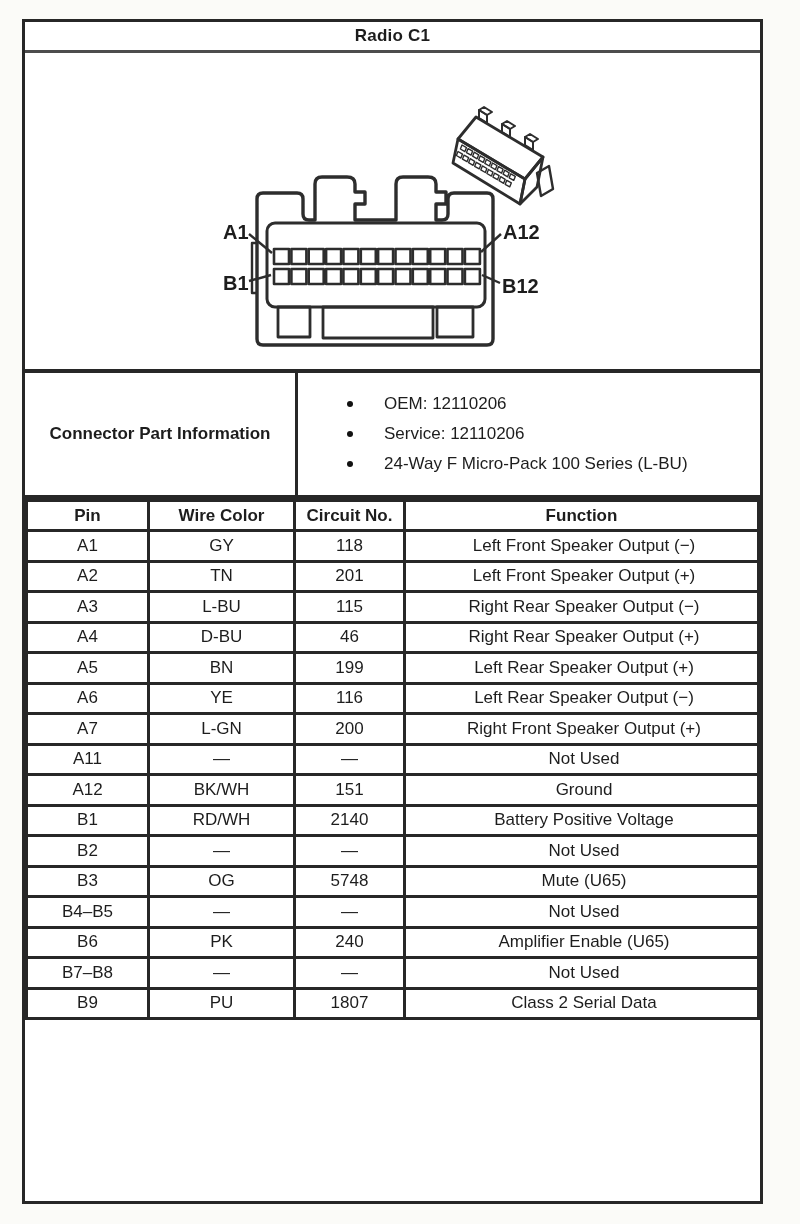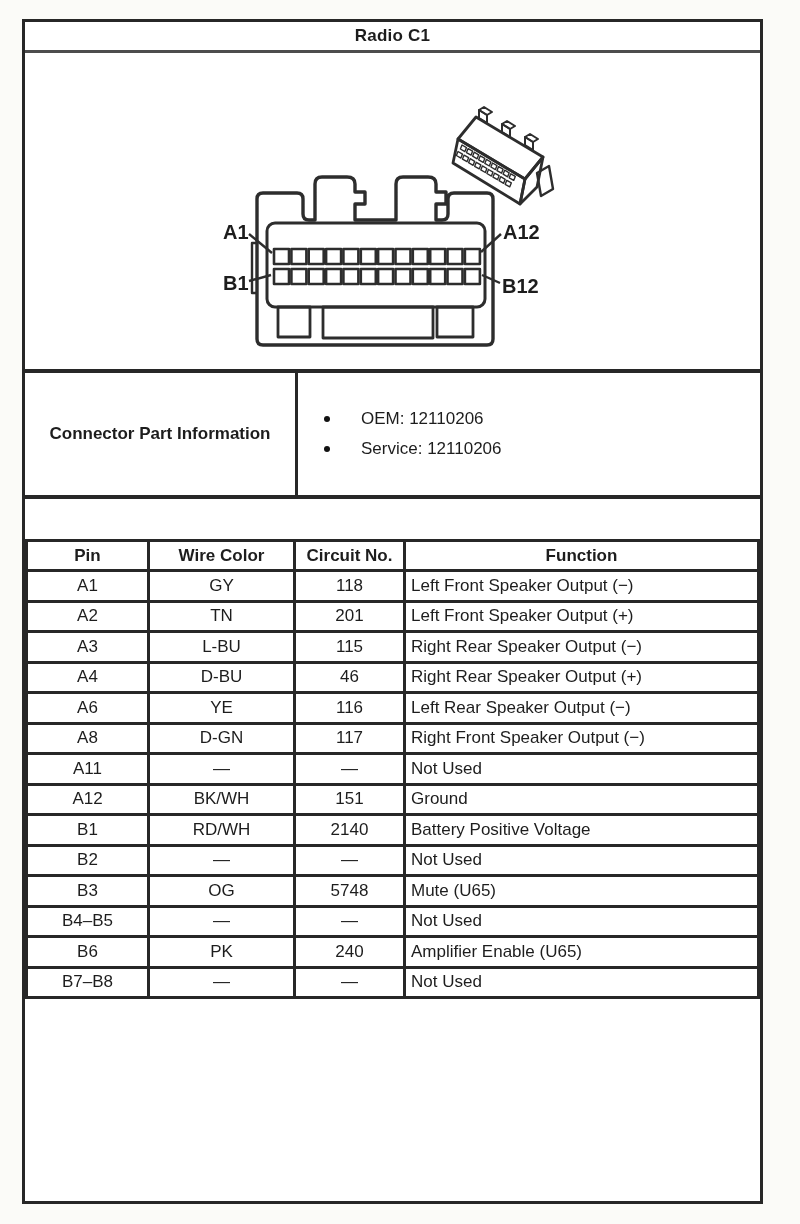--- a/index.html
+++ b/index.html
@@ -23,30 +23,30 @@
   .figure-section { height:320px; border-bottom:4px solid #272727; position:relative; }
   .figure-section svg { position:absolute; left:0; top:0; }
   .cpi-section { height:126px; border-bottom:4px solid #272727; display:flex; }
   .cpi-label {
     width:273px; border-right:3px solid #272727;
     display:flex; align-items:center; justify-content:center;
     font-weight:bold; font-size:17px; text-align:center; padding:0 14px;
   }
   .cpi-list {
     flex:1; display:flex; flex-direction:column; justify-content:center;
-    gap:10px; padding-left:26px; list-style:none;
+    gap:10px; padding-left:49px; list-style:none;
   }
   .cpi-item { display:flex; align-items:center; font-size:17px; }
   .bullet { flex:0 0 auto; width:6px; height:6px; border-radius:50%; background:#121212; margin-right:31px; }
   .table-wrap { flex:1; }
-  table.pin-table { width:100%; border-collapse:collapse; table-layout:fixed;margin-top:40px; }
+  table.pin-table { width:100%; border-collapse:collapse; table-layout:fixed; }
   table.pin-table th, table.pin-table td { border:3px solid #272727; }
   table.pin-table th { height:30px; font-size:17px; font-weight:bold; text-align:center; }
   table.pin-table td { height:30.5px; font-size:17px; text-align:center; white-space:nowrap; overflow:hidden; }
-  table.pin-table td.c3 { text-align:left; padding-left:5px; }
+  table.pin-table td.c3 { text-align:center; padding-left:5px; }
   .fig-line { stroke:#2d2d2d; fill:none; }
   .fig-label { font-family:"Liberation Sans","DejaVu Sans",sans-serif; font-size:20px; font-weight:bold; fill:#1d1d1d; }
 </style>
 </head>
 <body>
 
 <div class="page">
   <div class="sheet">
 
     <div class="title-bar">
@@ -152,20 +152,24 @@
     <div class="cpi-section">
       <div class="cpi-label">Connector Part Information</div>
       <ul class="cpi-list">
         <li class="cpi-item">
           <span class="bullet"></span>
           <span>OEM: 12110206</span>
         </li>
         <li class="cpi-item">
           <span class="bullet"></span>
           <span>Service: 12110206</span>
+        </li>
+        <li class="cpi-item">
+          <span class="bullet"></span>
+          <span>24-Way F Micro-Pack 100 Series (L-BU)</span>
         </li>
       </ul>
     </div>
 
     <div class="table-wrap">
       <table class="pin-table">
         <colgroup>
           <col style="width:122px">
             <col style="width:146px">
             <col style="width:110px">
@@ -198,30 +202,36 @@
               <td class="c2">115</td>
               <td class="c3">Right Rear Speaker Output (−)</td>
             </tr>
             <tr>
               <td class="c0">A4</td>
               <td class="c1">D-BU</td>
               <td class="c2">46</td>
               <td class="c3">Right Rear Speaker Output (+)</td>
             </tr>
             <tr>
+              <td class="c0">A5</td>
+              <td class="c1">BN</td>
+              <td class="c2">199</td>
+              <td class="c3">Left Rear Speaker Output (+)</td>
+            </tr>
+            <tr>
               <td class="c0">A6</td>
               <td class="c1">YE</td>
               <td class="c2">116</td>
               <td class="c3">Left Rear Speaker Output (−)</td>
             </tr>
             <tr>
-              <td class="c0">A8</td>
-              <td class="c1">D-GN</td>
-              <td class="c2">117</td>
-              <td class="c3">Right Front Speaker Output (−)</td>
+              <td class="c0">A7</td>
+              <td class="c1">L-GN</td>
+              <td class="c2">200</td>
+              <td class="c3">Right Front Speaker Output (+)</td>
             </tr>
             <tr>
               <td class="c0">A11</td>
               <td class="c1">—</td>
               <td class="c2">—</td>
               <td class="c3">Not Used</td>
             </tr>
             <tr>
               <td class="c0">A12</td>
               <td class="c1">BK/WH</td>
@@ -257,18 +267,24 @@
               <td class="c1">PK</td>
               <td class="c2">240</td>
               <td class="c3">Amplifier Enable (U65)</td>
             </tr>
             <tr>
               <td class="c0">B7–B8</td>
               <td class="c1">—</td>
               <td class="c2">—</td>
               <td class="c3">Not Used</td>
             </tr>
+            <tr>
+              <td class="c0">B9</td>
+              <td class="c1">PU</td>
+              <td class="c2">1807</td>
+              <td class="c3">Class 2 Serial Data</td>
+            </tr>
           </tbody>
       </table>
     </div>
 
   </div>
 </div>
 
 </body></html>

